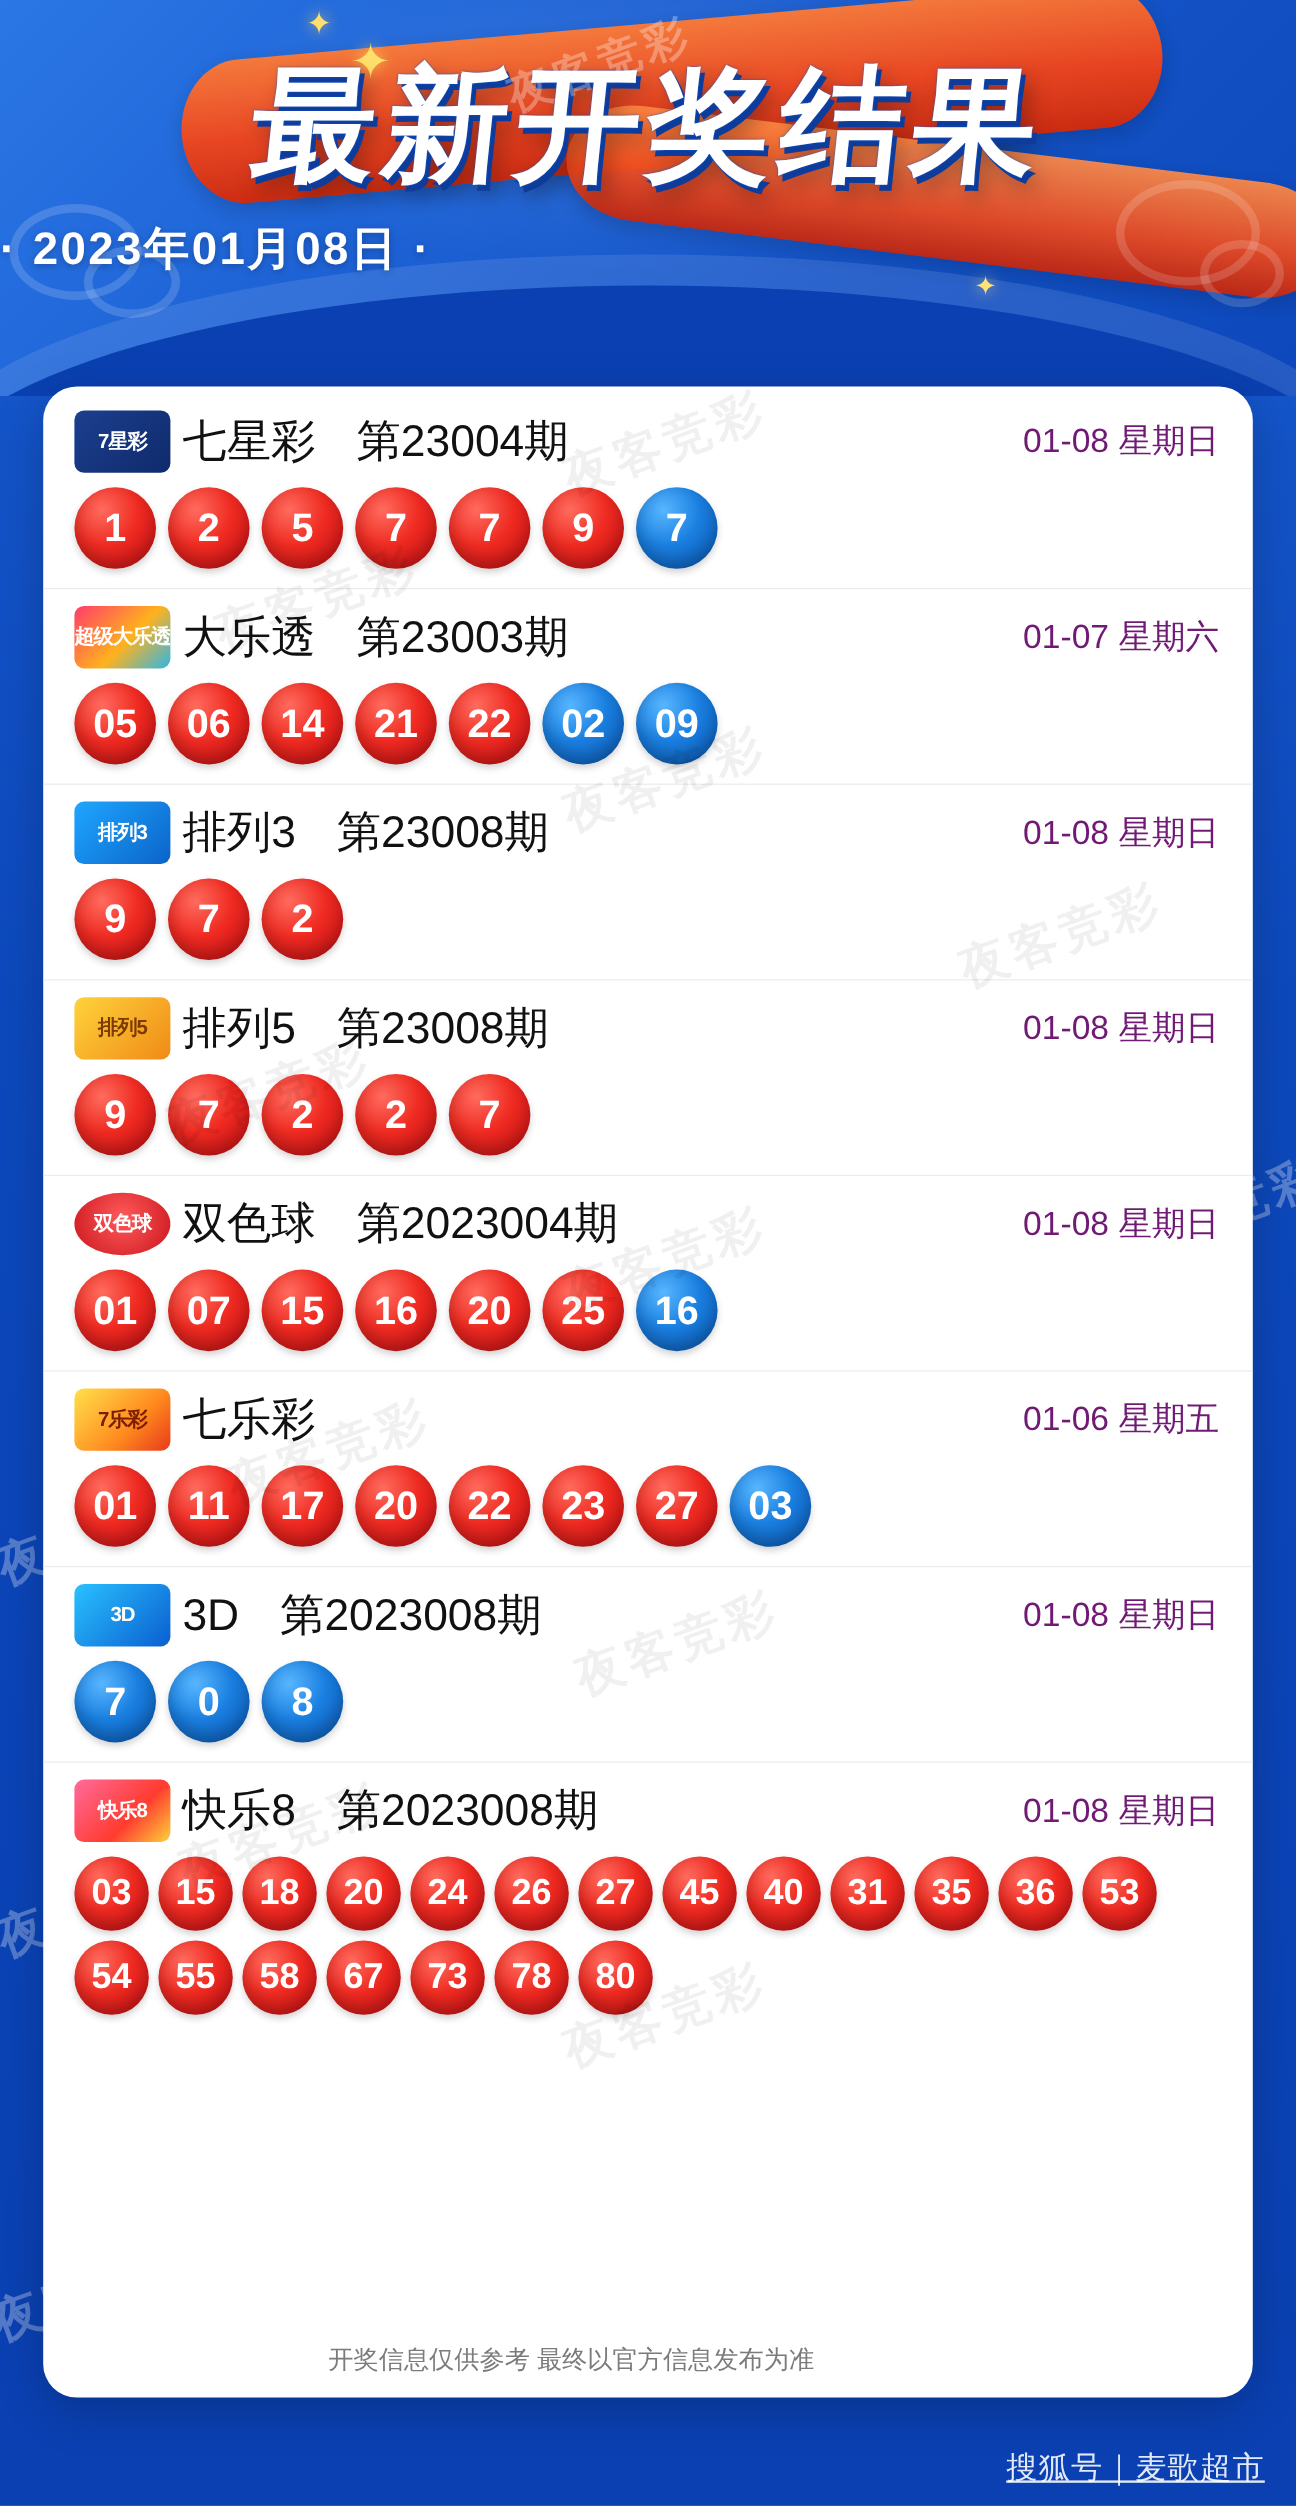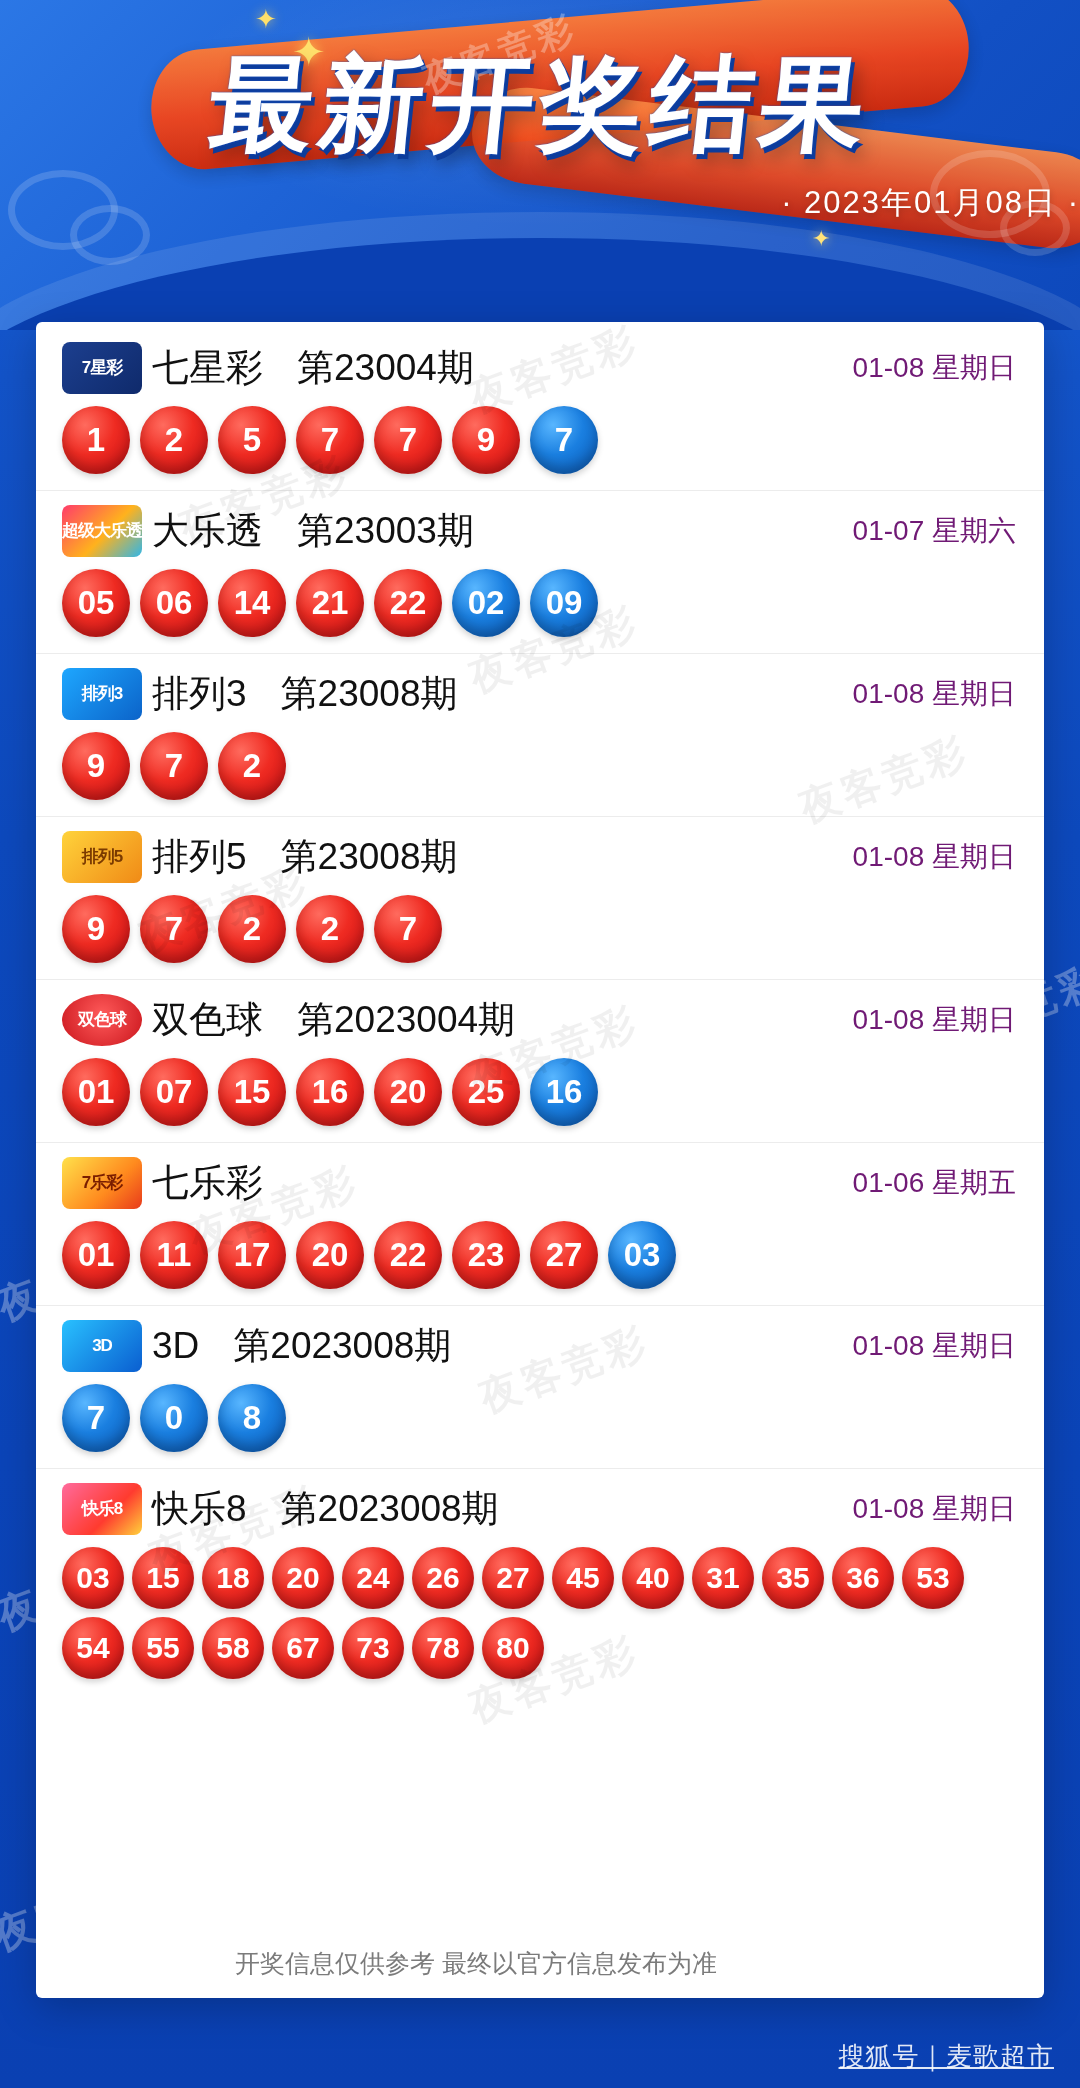--- a/index.html
+++ b/index.html
@@ -77,44 +77,45 @@
     color: #ffffff;
     font-family: "DejaVu Sans", "Liberation Sans", sans-serif;
     text-shadow:
       0 0 2px #1b56c8,
       4px 5px 0 #0d3c9b,
       8px 10px 18px rgba(0,0,0,0.35);
     transform: skewX(-6deg);
   }
   .date-line {
     position: absolute; left: 0; top: 182px; width: 1080px;
-    text-align: right;
-    font-size: 31px; color: #ffffff; letter-spacing: 2px;
+    text-align: left;
+    font-size: 38px; color: #ffffff; letter-spacing: 2px;
     font-family: "Liberation Sans", sans-serif;
     text-shadow: 0 2px 6px rgba(0,0,0,.25);
+    font-weight: bold;
   }
   .hdr-curve {
     position: absolute; left: -60px; top: 212px; width: 1200px; height: 170px;
     background: #ffffff;
     border-radius: 50% 50% 0 0 / 100% 100% 0 0;
     opacity: .10;
   }
   .hdr-curve2 {
     position: absolute; left: -60px; top: 238px; width: 1200px; height: 170px;
     background: #0a40b2;
     border-radius: 50% 50% 0 0 / 100% 100% 0 0;
   }
 
   
   .card {
     position: absolute;
     left: 36px; top: 322px;
     width: 1008px; height: 1676px;
     background: #ffffff;
-    border-radius: 6px;
+    border-radius: 28px;
     box-shadow: 0 10px 40px rgba(0,0,0,0.22);
     overflow: hidden;
   }
   .rows { padding: 6px 0 0 0; }
   .row {
     position: relative;
     padding: 14px 0 12px 0;
     border-bottom: 1px solid #ececec;
   }
   .row:last-of-type { border-bottom: none; }
@@ -170,21 +171,21 @@
     box-shadow: inset 0 -7px 12px rgba(0,0,0,0.22), 0 3px 6px rgba(0,0,0,0.18);
   }
   .ball.red  { background: radial-gradient(circle at 34% 28%, #ff6b5e 0%, #ef2b22 45%, #c40d12 100%); }
   .ball.blue { background: radial-gradient(circle at 34% 28%, #58b6ff 0%, #1a7fe0 45%, #0a57b4 100%); }
   .balls.small .ball { width: 62px; height: 62px; font-size: 30px; }
   .balls.small { gap: 8px 8px; padding-left: 26px; padding-right: 26px; }
 
   .footnote {
     position: absolute; left: 0; bottom: 18px; width: 880px;
     text-align: center;
-    font-size: 25px; color: #7b7b7b;
+    font-size: 21px; color: #7b7b7b;
   }
 
   
   .wm {
     position: absolute;
     color: rgba(255,255,255,0.30);
     font-size: 40px;
     font-weight: 700;
     transform: rotate(-20deg);
     pointer-events: none;

